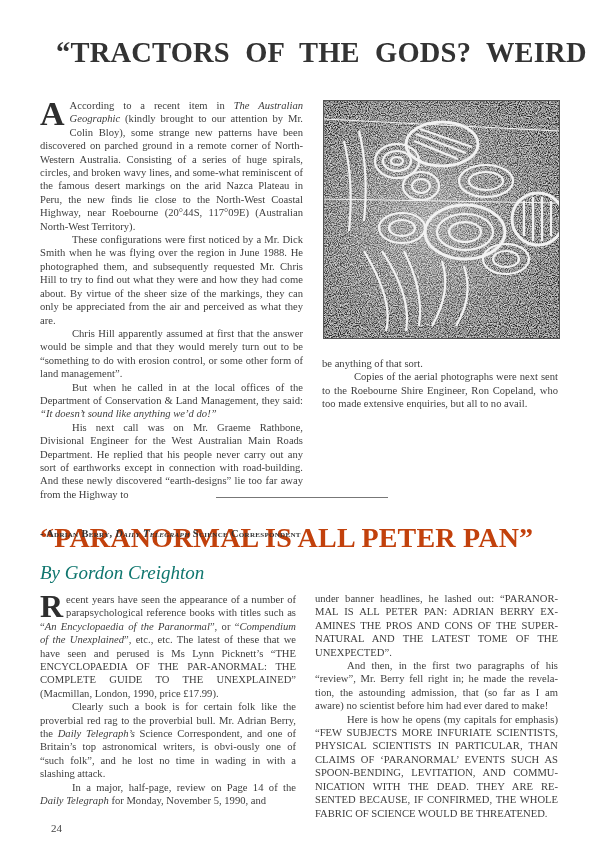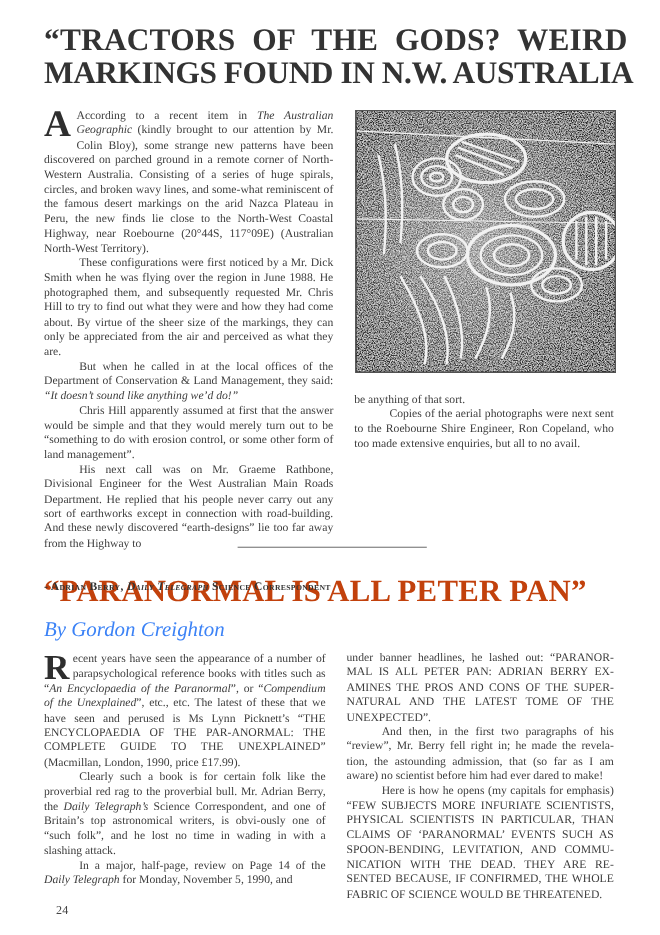--- a/index.html
+++ b/index.html
@@ -28,44 +28,43 @@
 
   .divider { position: absolute; left: 216px; top: 497px; width: 172px; height: 0;
     border-top: 1.3px solid #777; }
 
   .headline2 { position: absolute; left: 40px; top: 524px; font-weight: bold;
     font-size: 28px; line-height: 28px; color: #c2410c; white-space: nowrap; letter-spacing: 0.2px; }
   .subline { position: absolute; left: 40px; top: 528px; font-weight: bold; font-size: 10.5px;
     line-height: 12px; color: #333; font-variant: small-caps; white-space: nowrap; letter-spacing: 0.3px; }
   .subline i { font-style: italic; }
   .byline { position: absolute; left: 40px; top: 562px; font-style: italic; font-size: 19px;
-    line-height: 22px; color: #3b82f6; white-space: nowrap; }
+    line-height: 22px; color: #0f766e; white-space: nowrap; }
 
   .col3 { left: 40px; top: 593px; width: 256px; }
   .col4 { left: 315px; top: 592px; width: 243px; }
   .col3 .dropcap { font-size: 32px; line-height: 24px; margin: 1px 3px 0 0; }
 
   .pagenum { position: absolute; left: 51px; top: 822px; font-size: 11px; color: #444; }
   em.it { font-style: italic; }
 </style>
 </head>
 <body>
 
 <div class="page">
 
-  <h1 class="headline1" style="margin:0;">
+  <h1 class="headline1" style="margin:16px;">
     <span class="l1">“TRACTORS OF THE GODS?   WEIRD</span>
-    <span class="l2">MARKINGS FOUND IN N.W. AUSTRALIA</span>
   </h1>
 
   <div class="col col1">
     <p><span class="dropcap">A</span><span>According to a recent item in </span><em class="it">The Australian Geographic</em><span> (kindly brought to our attention by Mr. Colin Bloy), some strange new patterns have been discovered on parched ground in a remote corner of North-Western Australia.   Consisting of a series of huge spirals, circles, and broken wavy lines, and some-what reminiscent of the famous desert markings on the arid Nazca Plateau in Peru, the new finds lie close to the North-West Coastal Highway, near Roebourne (20°44S, 117°09E) (Australian North-West Territory).</span></p>
     <p class="ind">These configurations were first noticed by a Mr. Dick Smith when he was flying over the region in June 1988.   He photographed them, and subsequently requested Mr. Chris Hill to try to find out what they were and how they had come about.   By virtue of the sheer size of the markings, they can only be appreciated from the air and perceived as what they are.</p>
+    <p class="ind">Chris Hill apparently assumed at first that the answer would be simple and that they would merely turn out to be “something to do with erosion control, or some other form of land management”.</p>
     <p class="ind"><span>But when he called in at the local offices of the Department of Conservation &amp; Land Management, they said:  </span><em class="it">“It doesn’t sound like anything we’d do!”</em></p>
-    <p class="ind">Chris Hill apparently assumed at first that the answer would be simple and that they would merely turn out to be “something to do with erosion control, or some other form of land management”.</p>
     <p class="ind">His next call was on Mr. Graeme Rathbone, Divisional Engineer for the West Australian Main Roads Department.   He replied that his people never carry out any sort of earthworks except in connection with road-building.   And these newly discovered “earth-designs” lie too far away from the Highway to</p>
   </div>
 
   <div class="photo" title="aerial photograph of spiral and circle ground markings">
     <svg width="235" height="237" viewBox="0 0 235 237">
       <defs>
         <filter id="grain" x="0" y="0" width="100%" height="100%">
           <feTurbulence type="fractalNoise" baseFrequency="0.9" numOctaves="2" seed="7" result="n"></feTurbulence>
           <feColorMatrix type="matrix" values="0 0 0 0 1  0 0 0 0 1  0 0 0 0 1  1.6 0 0 0 -0.55" result="speck"></feColorMatrix>
           <feComposite in="speck" in2="SourceGraphic" operator="over"></feComposite>

